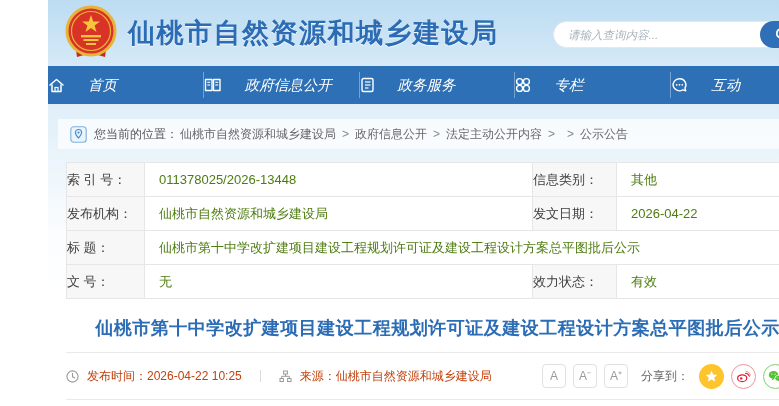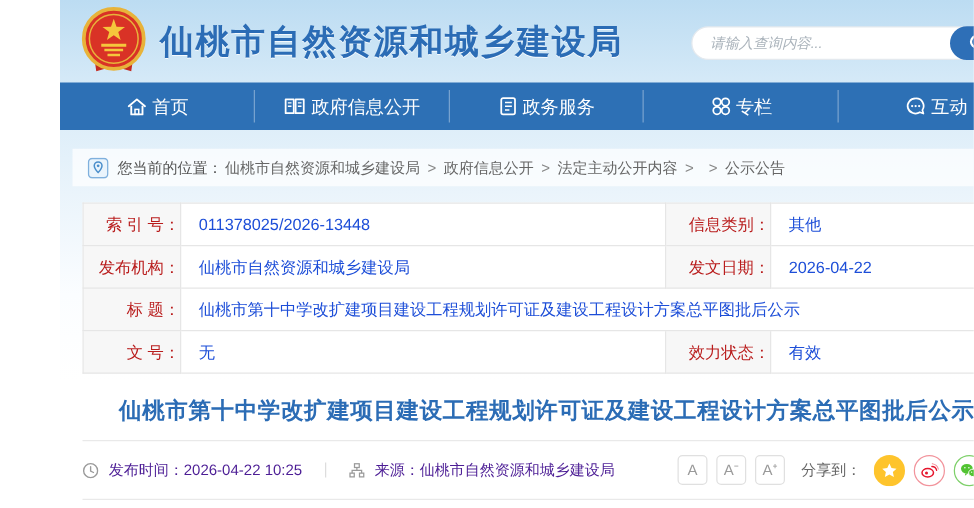--- a/index.html
+++ b/index.html
@@ -22,57 +22,57 @@
     background:#ffffff; padding:0 50px 0 14px; font-size:11.5px; color:#333; outline:none;font-style:italic;
   }
   .search-input::placeholder { color:#aab3bb; }
   .search-btn {
     position:absolute; right:0; top:0; width:45px; height:27px; border:none; cursor:pointer;
     border-radius:14px; background:#2e6fb7; display:flex; align-items:center; justify-content:center;
   }
   
   .nav { height:38px; background:#2d70b5; display:flex; }
   .nav-item {
-    flex:1; display:flex; align-items:center; justify-content:center; gap:4px;
-    color:#ffffff; font-size:14.5px; cursor:pointer; position:relative;
+    flex:1; display:flex; align-items:center; justify-content:flex-start; gap:23px;
+    color:#ffffff; font-size:14.5px; cursor:pointer; position:relative;font-style:italic;
   }
   .nav-item:not(:last-child)::after {
     content:""; position:absolute; right:0; top:6px; bottom:6px; width:1px; background:rgba(255,255,255,.35);
   }
   .nav-item svg { display:block; }
   
   .breadcrumb {
     margin:15px 22px 0 10px; height:30px; background:rgba(255,255,255,.72);
     display:flex; align-items:center; padding:12px 12px; font-size:12px; color:#666;
   }
   .breadcrumb .crumb { color:#666; cursor:pointer; }
   .breadcrumb .sep { margin:0 6px; color:#888; }
   .breadcrumb .loc-prefix { margin-right:2px; color:#555; }
   .crumb-icon { margin-right:7px; display:flex; }
   
   .meta-table {
     margin:13px 0 0 18px; width:722px; border-collapse:collapse; background:#ffffff;
     font-size:13px; table-layout:fixed;
   }
   .meta-table td { border:1px solid #e6e6e6; height:34px; vertical-align:middle; }
-  .meta-table td.lbl { background:#f7f7f7; color:#b91c1c; text-align:right; }
-  .meta-table td.val { color:#1d4ed8; padding-left:14px; background:#fff;
+  .meta-table td.lbl { background:#f7f7f7; color:#404040; text-align:left; }
+  .meta-table td.val { color:#4d7c0f; padding-left:14px; background:#fff;
     white-space:nowrap; overflow:hidden; text-overflow:ellipsis; }
   
   .article-title {
     margin:17px 20px 0 20px; text-align:center; color:#2b6cb5; font-weight:bold;
     font-size:18px; letter-spacing:.5px; line-height:1.4;
   }
   
   .foot {
     position:absolute; left:18px; top:352px; width:722px; height:48px;
     border-top:1px solid #e9e9e9; border-bottom:1px solid #e9e9e9;
     display:flex; align-items:center; justify-content:space-between; background:#fff;
   }
-  .foot-left { display:flex; align-items:center; gap:8px; font-size:12px; color:#4c1d95; }
+  .foot-left { display:flex; align-items:center; gap:8px; font-size:12px; color:#c2410c; }
   .foot-left .vbar { width:1px; height:12px; background:#ddd; margin:0 10px; }
   .foot-left svg { display:block; }
   .foot-right { display:flex; align-items:center; gap:7px; }
   .font-btn {
     width:24px; height:24px; border:1px solid #e0e0e0; border-radius:4px; background:#fff;
     color:#9a9a9a; font-size:12px; line-height:22px; text-align:center; cursor:pointer;
   }
   .share-label { font-size:12px; color:#666; margin:0 3px 0 6px; }
   .share-btn {
     width:25px; height:25px; border-radius:50%; display:flex; align-items:center; justify-content:center;

